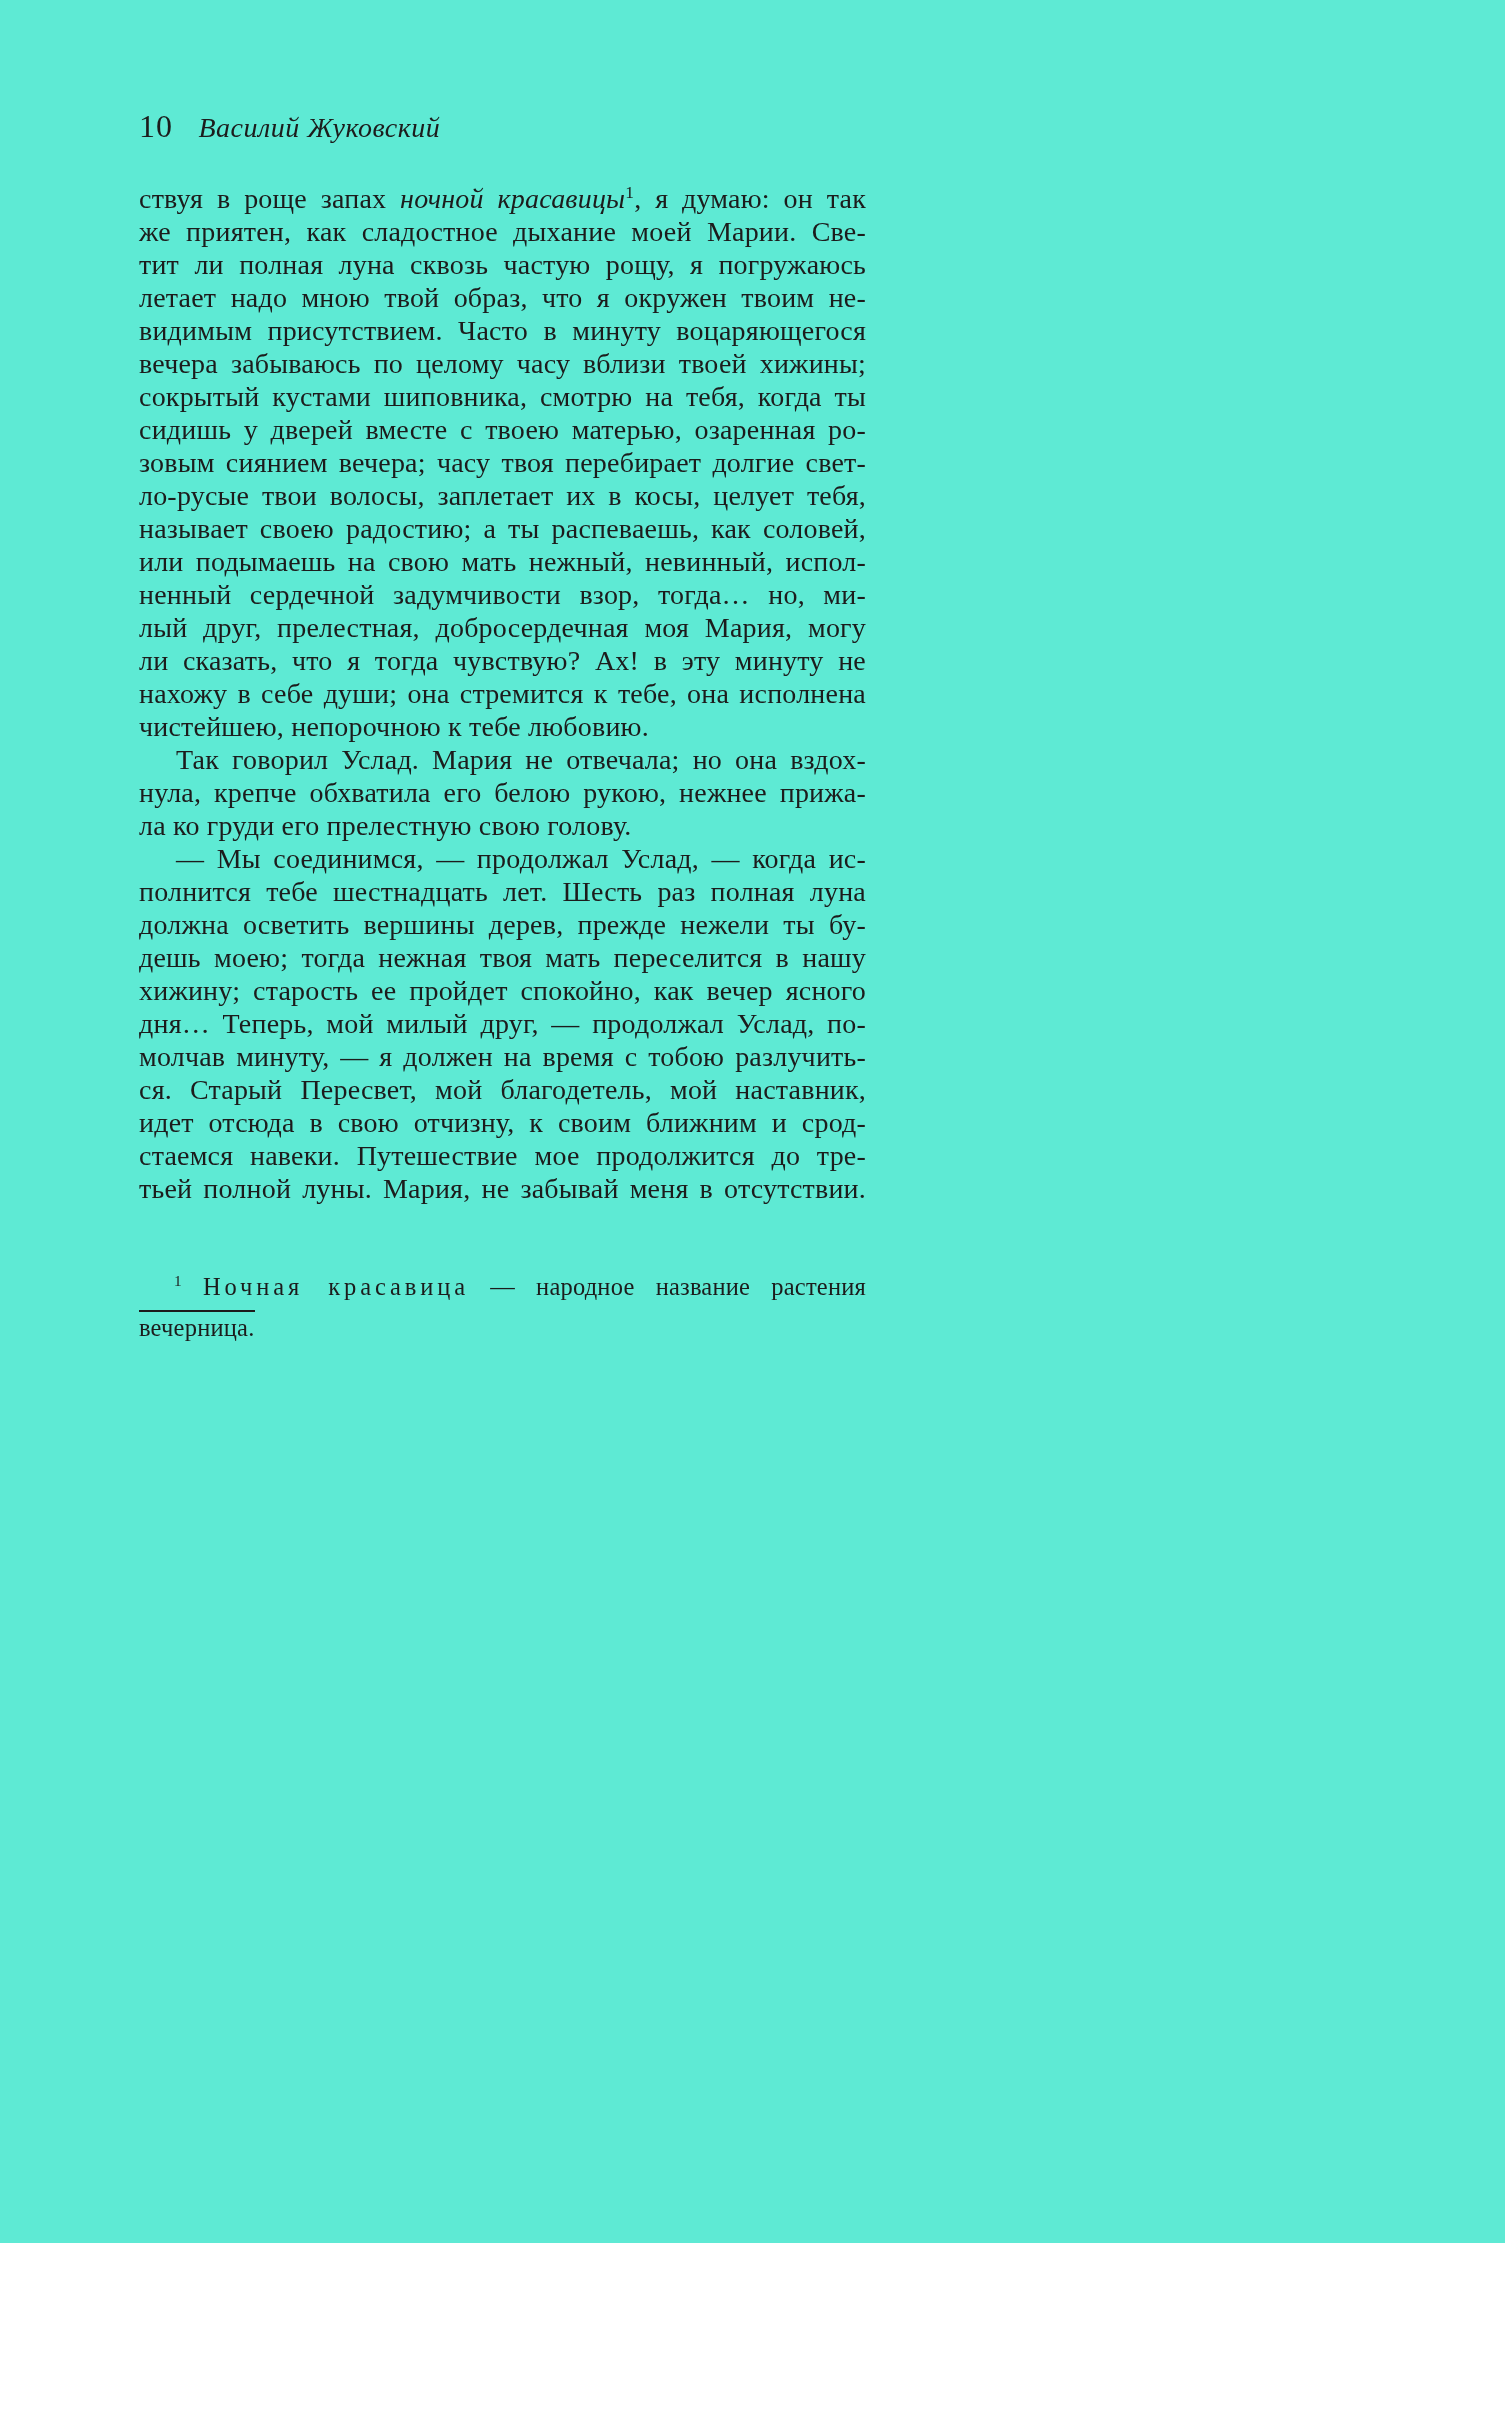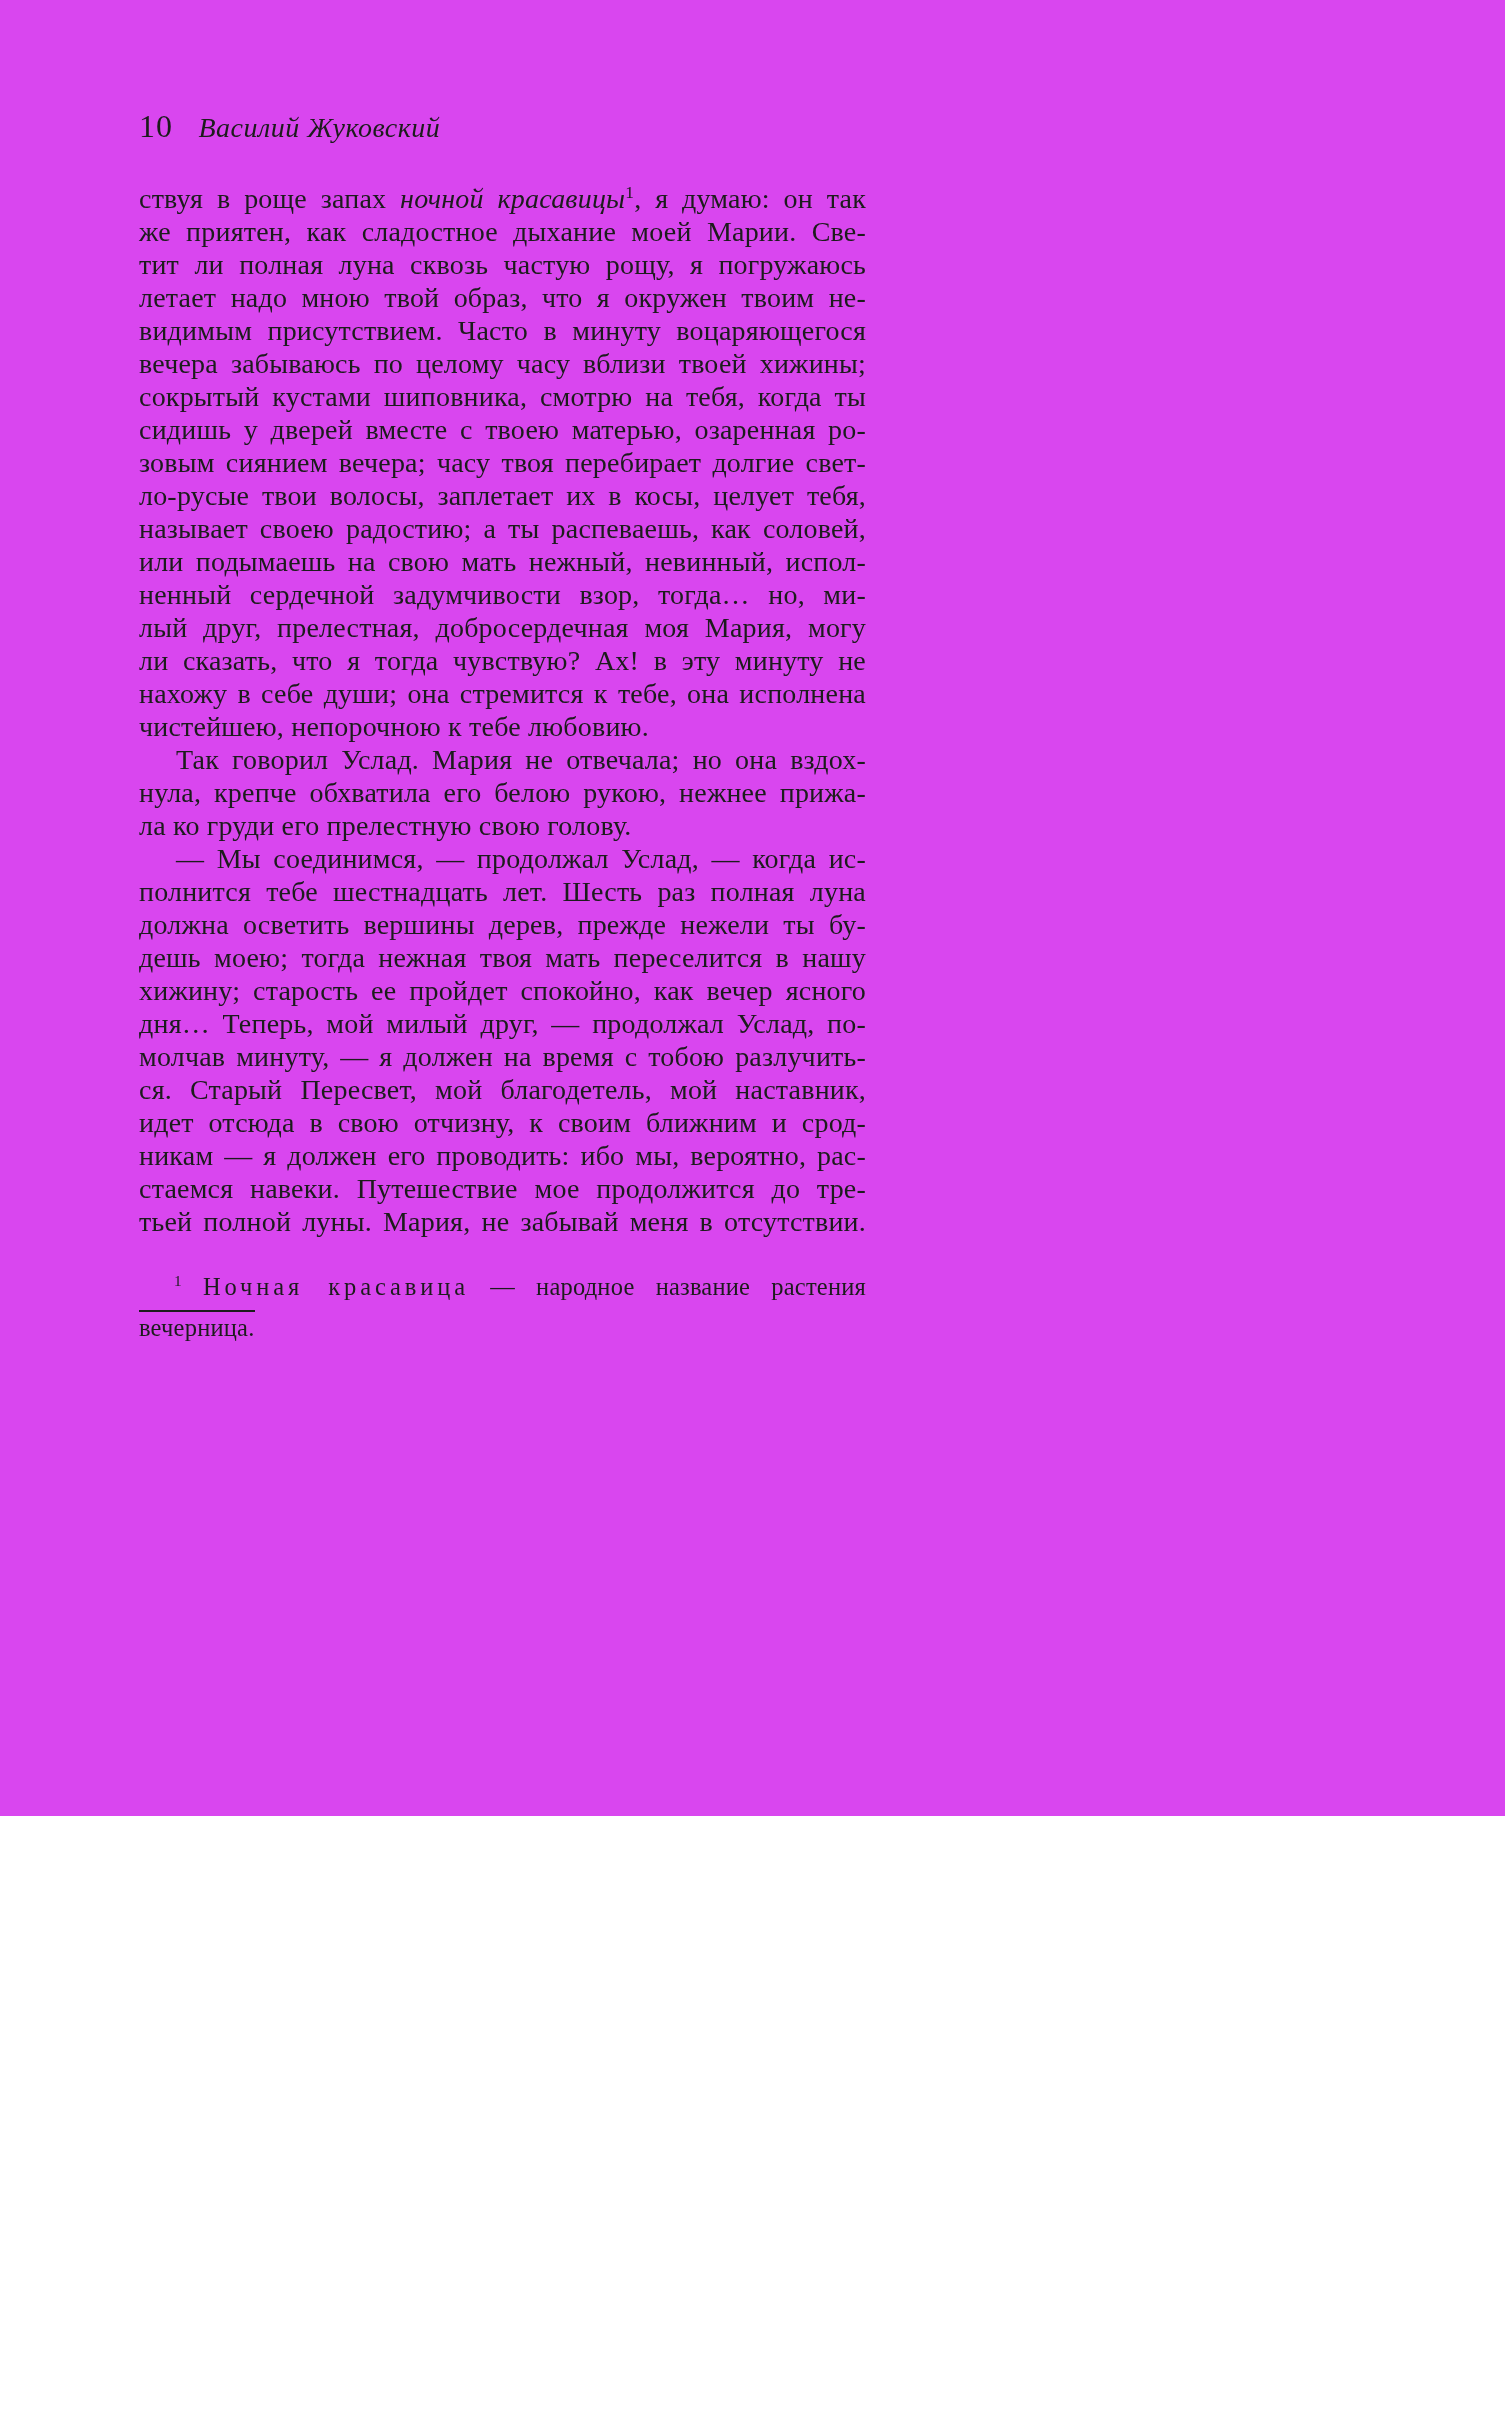--- a/index.html
+++ b/index.html
@@ -10,22 +10,22 @@
   body {
     width: 1506px;
     height: 2432px;
     overflow: hidden;
     font-family: "Liberation Serif", serif;
     color: #1c1c1c;
   }
   .page {
     position: relative;
     width: 1506px;
-    height: 1816px;
-    background: #d946ef;
+    height: 2243px;
+    background: #5eead4;
   }
   .running-header {
     position: absolute;
     top: 108px;
     left: 139px;
     width: 727px;
     white-space: nowrap;
   }
   .page-number {
     font-size: 32px;
@@ -125,21 +125,20 @@
       <div class="paragraph">
         <div class="line indent"><span>— Мы соединимся, — продолжал Услад, — когда ис-</span></div>
         <div class="line"><span>полнится тебе шестнадцать лет. Шесть раз полная луна</span></div>
         <div class="line"><span>должна осветить вершины дерев, прежде нежели ты бу-</span></div>
         <div class="line"><span>дешь моею; тогда нежная твоя мать переселится в нашу</span></div>
         <div class="line"><span>хижину; старость ее пройдет спокойно, как вечер ясного</span></div>
         <div class="line"><span>дня… Теперь, мой милый друг, — продолжал Услад, по-</span></div>
         <div class="line"><span>молчав минуту, — я должен на время с тобою разлучить-</span></div>
         <div class="line"><span>ся. Старый Пересвет, мой благодетель, мой наставник,</span></div>
         <div class="line"><span>идет отсюда в свою отчизну, к своим ближним и срод-</span></div>
-        <div class="line"><span>никам — я должен его проводить: ибо мы, вероятно, рас-</span></div>
         <div class="line"><span>стаемся навеки. Путешествие мое продолжится до тре-</span></div>
         <div class="line"><span>тьей полной луны. Мария, не забывай меня в отсутствии.</span></div>
       </div>
     </main>
 
   <div class="footnote-rule"></div>
 
   <section class="footnote" id="footnote">
       <div class="line indent"><sup>1</sup><span> </span><span class="spaced">Ночная красавица</span><span> — народное название растения</span></div>
       <div class="line last"><span>вечерница.</span></div>

